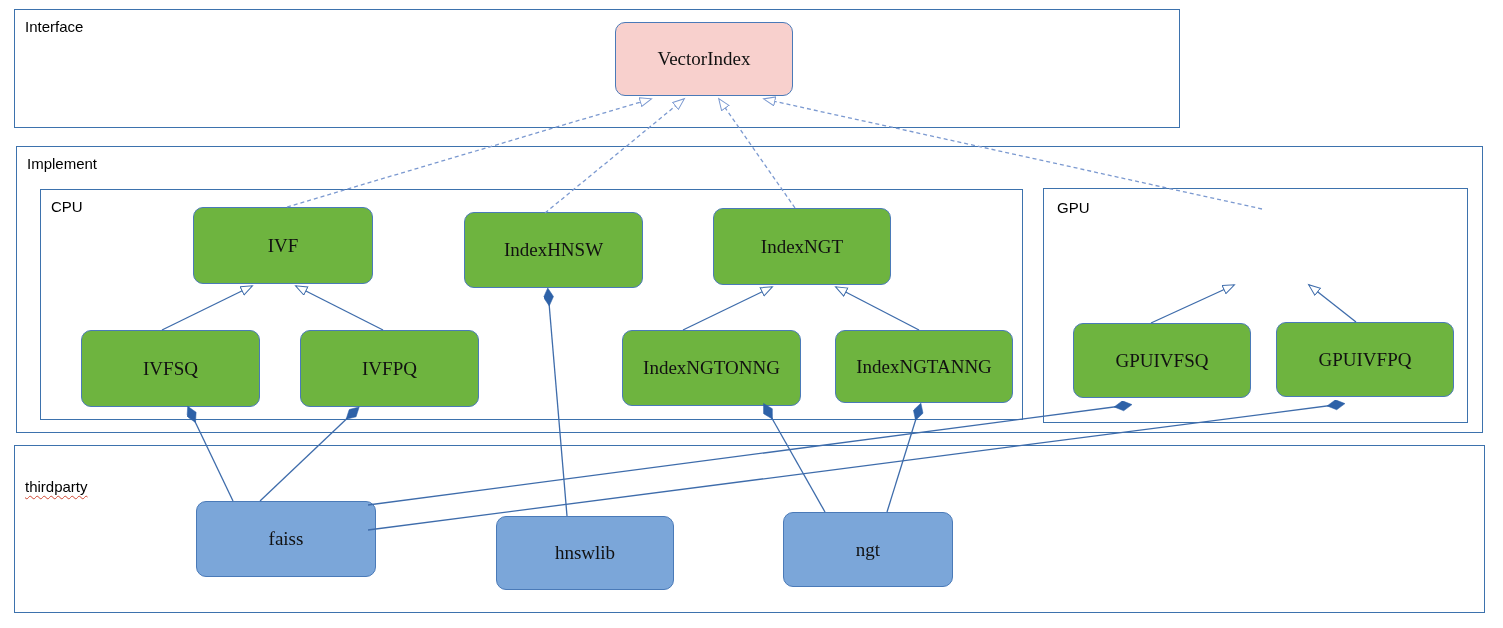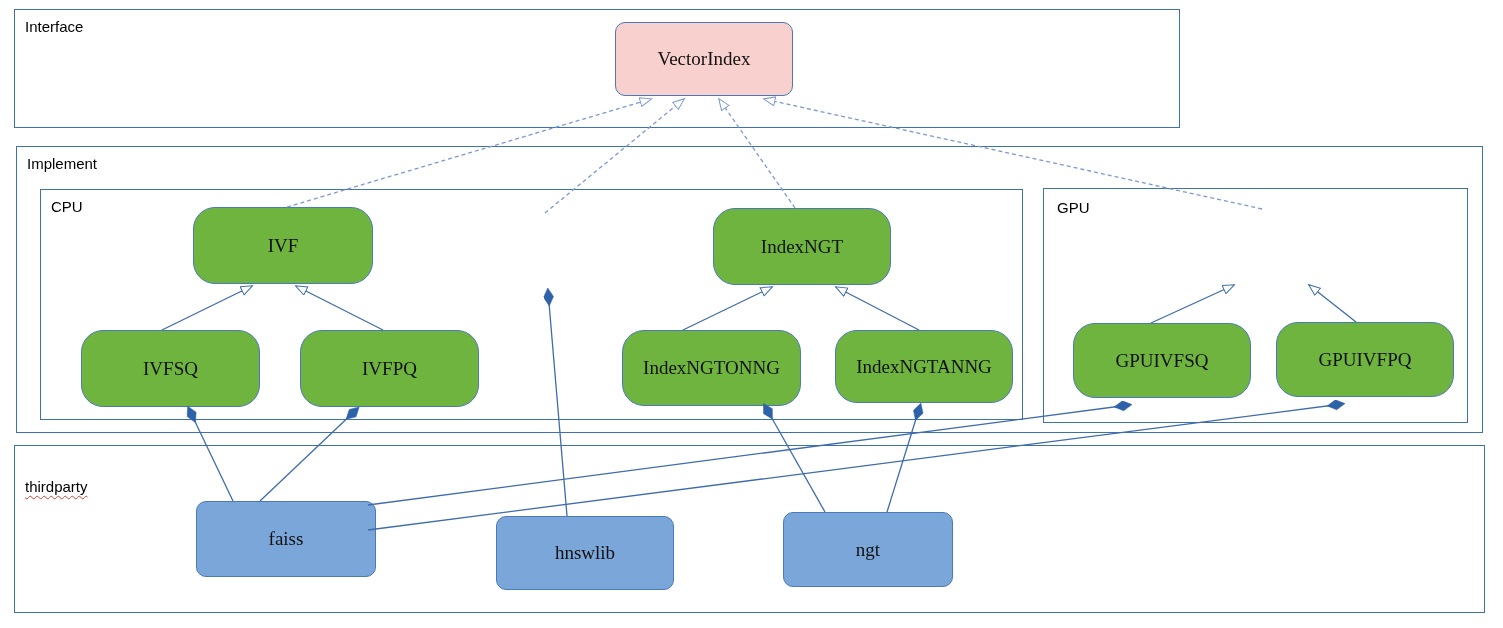--- a/index.html
+++ b/index.html
@@ -22,21 +22,21 @@
     margin-top:24px;
   }
   .node {
     position:absolute; box-sizing:border-box;
     border:1.5px solid #4a7ab8; border-radius:10px;
     display:flex; align-items:center; justify-content:center;
     font-family:"Liberation Serif","DejaVu Serif",serif;
     font-size:19px; color:#111111; text-align:center;margin-left:8px;
   }
   .node.pink  { background:#f8d0cd; }
-  .node.green { background:#6eb43f;border-radius:22px; }
+  .node.green { background:#6eb43f; }
   .node.blue  { background:#7ba6d9; }
   svg.edges { position:absolute; left:0; top:0; z-index:5; }
   .layer-nodes { position:absolute; left:0; top:0; width:100%; height:100%; z-index:3; }
   .layer-containers { position:absolute; left:0; top:0; width:100%; height:100%; z-index:1; }
 </style>
 </head>
 <body>
 
 <div class="canvas">
 
@@ -62,20 +62,23 @@
     </div>
   </div>
 
   <div class="layer-nodes">
     <div class="node pink" style="left:607px;top:22px;width:178px;height:74px">
       <span>VectorIndex</span>
     </div>
 
     <div class="node green" style="left:185px;top:207px;width:180px;height:77px">
       <span>IVF</span>
+    </div>
+    <div class="node green" style="left:456px;top:212px;width:179px;height:76px">
+      <span>IndexHNSW</span>
     </div>
     <div class="node green" style="left:73px;top:330px;width:179px;height:77px">
       <span>IVFSQ</span>
     </div>
 
     <div class="node green" style="left:705px;top:208px;width:178px;height:77px">
       <span>IndexNGT</span>
     </div>
     <div class="node green" style="left:292px;top:330px;width:179px;height:77px">
       <span>IVFPQ</span>

